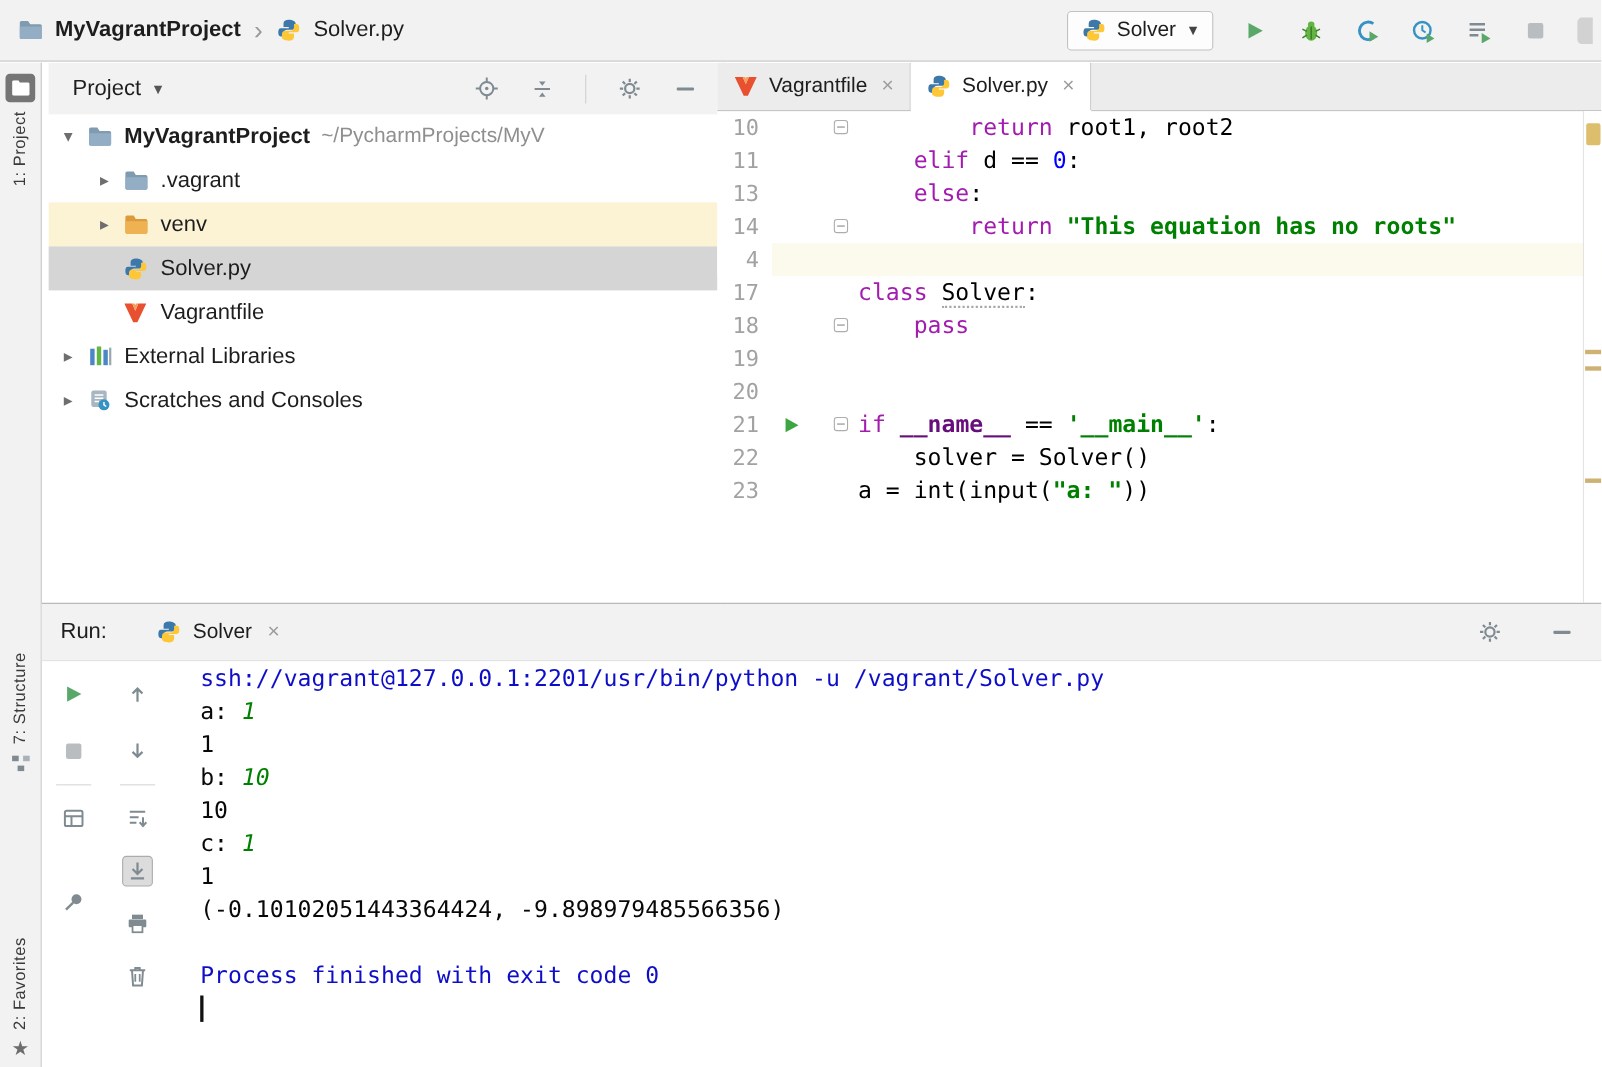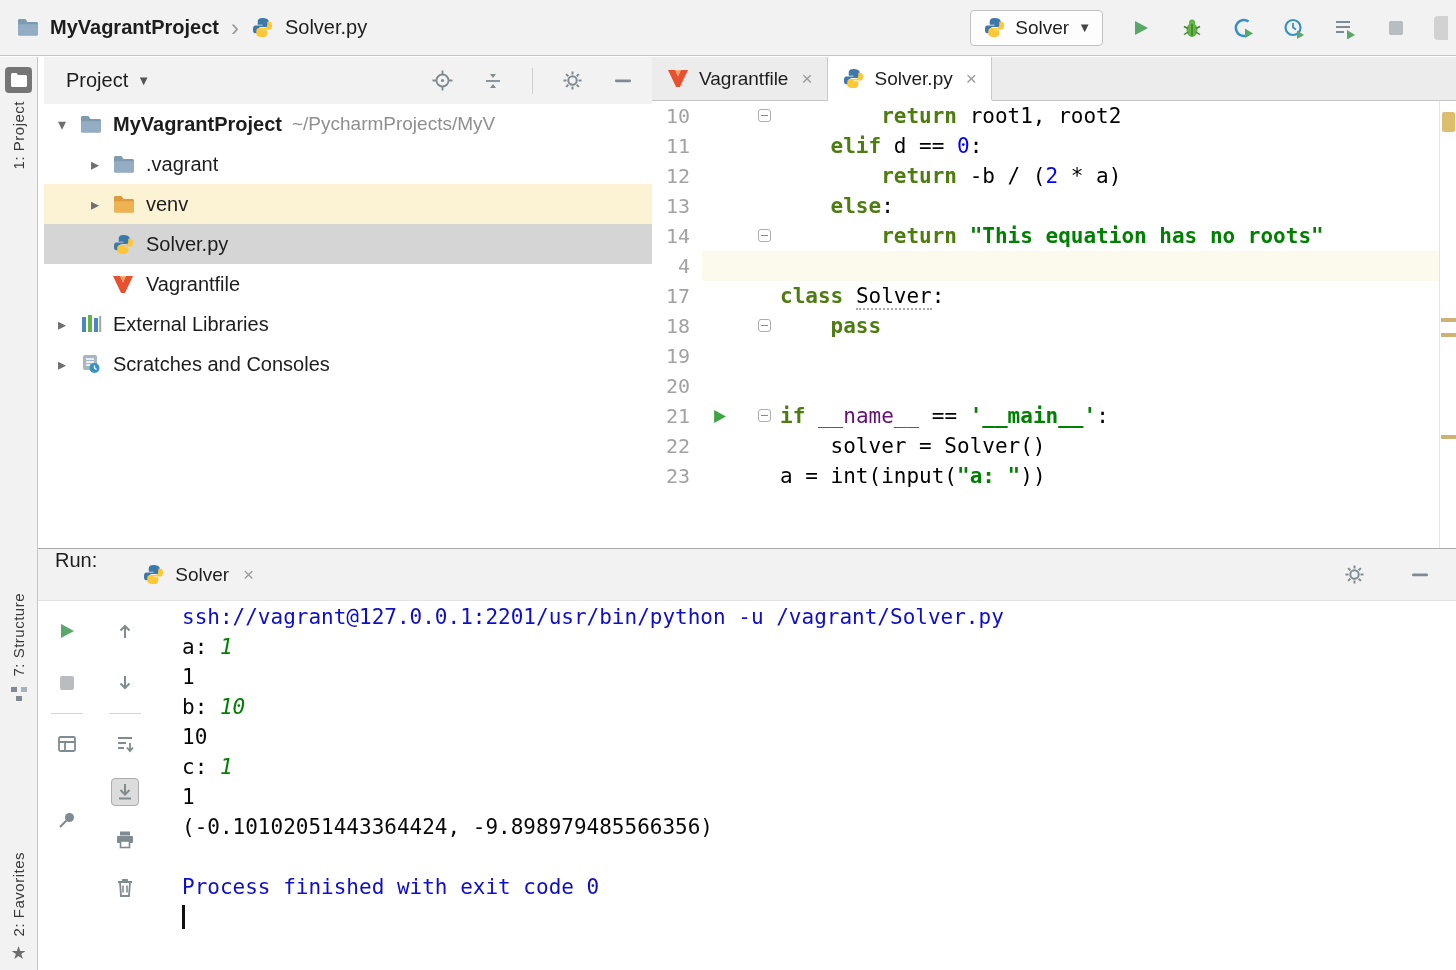--- a/index.html
+++ b/index.html
@@ -58,32 +58,32 @@
 .tab-close{color:#9C9C9C;font-size:19px;margin-left:4px}
 .codewrap{position:relative;height:415px;overflow:hidden}
 .cline{height:30px;display:flex;align-items:center;white-space:pre;
   font-family:"DejaVu Sans Mono",monospace;font-size:21px;color:#000}
 .cline .ln{width:38px;text-align:right;color:#A2A2A2;font-size:20px;flex:none}
 .cline .gut{width:90px;position:relative;height:100%;flex:none}
 .cline.caret{background:linear-gradient(to right,#fff 50px,#FCFAED 50px)}
 .runmark{position:absolute;left:22px;top:8px;line-height:0}
 .fold{position:absolute;left:68px;top:8px;width:13px;height:13px;border:1px solid #ADADAD;border-radius:3px;background:#fff}
 .fold::after{content:"";position:absolute;left:2px;right:2px;top:5px;height:1px;background:#8a8a8a}
-.tk-k{color:#4d7c0f;font-weight:bold}
+.tk-k{color:#a21caf;font-weight:normal}
 .tk-n{color:#0000FF}
 .tk-s{color:#008000;font-weight:bold}
 .tk-cls{border-bottom:2px dotted #A8A8A8}
-.tk-d{color:#660E7A;font-weight:normal}
+.tk-d{color:#660E7A;font-weight:bold}
 .estripe{position:absolute;right:0;top:44px;bottom:0;width:17px;background:#fff;border-left:1px solid #E4E4E4}
 .fstatus{position:absolute;top:11px;left:2px;width:13px;height:20px;background:#DDBE6C;border-radius:2px}
 .emark{position:absolute;left:1px;width:15px;height:4px;background:#CDB274}
 
 
 .run{position:absolute;left:38px;top:548px;width:1418px;height:422px;background:#fff;border-top:1px solid #ABABAB}
-.rheader{height:52px;background:#F2F2F2;border-bottom:1px solid #E3E3E3;display:flex;
+.rheader{height:52px;background:#F2F2F2;border-bottom:1px solid #E3E3E3;display:flex;align-items:center;
   padding:0 24px 0 17px;font-size:20px}
 .rtab{display:flex;align-items:center;gap:10px;margin-left:44px;font-size:19px}
 .rh-icons{margin-left:auto;display:flex;align-items:center;gap:42px}
 .rbody{display:flex;height:369px}
 .rtools{width:116px;display:flex;flex:none}
 .rcol{width:58px;display:flex;flex-direction:column;align-items:center;padding-top:16px;gap:20px}
 .rsep{width:32px;height:1px;background:#D6D6D6;margin:-4px 0}
 .rico{width:28px;height:28px;display:flex;align-items:center;justify-content:center}
 .rico.pressed{background:#DCDCDC;border:1px solid #ACACAC;border-radius:4px}
 .mt24{margin-top:4px}
@@ -324,21 +324,20 @@
               <path d="M11 21c3 0 5-1.2 5-3.5V14h-5v-1h7.5c2 0 2.5-2 2.5-4s-.5-4-2.5-4H16v3c0 2-1.5 3.5-3.5 3.5h-5c-1.7 0-3 1.3-3 3v3.5C4.5 19.8 8 21 11 21z" fill="#FDC737"></path>
             </svg>
           </span>
         <span>Solver.py</span>
         <span class="tab-close">×</span>
       </div>
     </div>
     <div class="codewrap" id="code-lines">
         <div class="cline"><span class="ln">10</span><span class="gut"><span class="fold"></span></span><span class="ctext"><span class="tk-p">        </span><span class="tk-k">return</span><span class="tk-p"> root1, root2</span></span></div>
         <div class="cline"><span class="ln">11</span><span class="gut"></span><span class="ctext"><span class="tk-p">    </span><span class="tk-k">elif</span><span class="tk-p"> d == </span><span class="tk-n">0</span><span class="tk-p">:</span></span></div>
-        <div class="cline"><span class="ln">12</span><span class="gut"></span><span class="ctext"><span class="tk-p">        </span><span class="tk-k">return</span><span class="tk-p"> -b / (</span><span class="tk-n">2</span><span class="tk-p"> * a)</span></span></div>
         <div class="cline"><span class="ln">13</span><span class="gut"></span><span class="ctext"><span class="tk-p">    </span><span class="tk-k">else</span><span class="tk-p">:</span></span></div>
         <div class="cline"><span class="ln">14</span><span class="gut"><span class="fold"></span></span><span class="ctext"><span class="tk-p">        </span><span class="tk-k">return</span><span class="tk-p"> </span><span class="tk-s">"This equation has no roots"</span></span></div>
         <div class="cline caret"><span class="ln">4</span><span class="gut"></span><span class="ctext"></span></div>
         <div class="cline"><span class="ln">17</span><span class="gut"></span><span class="ctext"><span class="tk-k">class</span><span class="tk-p"> </span><span class="tk-cls">Solver</span><span class="tk-p">:</span></span></div>
         <div class="cline"><span class="ln">18</span><span class="gut"><span class="fold"></span></span><span class="ctext"><span class="tk-p">    </span><span class="tk-k">pass</span></span></div>
         <div class="cline"><span class="ln">19</span><span class="gut"></span><span class="ctext"></span></div>
         <div class="cline"><span class="ln">20</span><span class="gut"></span><span class="ctext"></span></div>
         <div class="cline"><span class="ln">21</span><span class="gut"><span class="runmark"><svg width="15" height="15" viewBox="0 0 14 14">
                 <path d="M2 1l11 6-11 6z" fill="#3DA541"></path>
               </svg></span><span class="fold"></span></span><span class="ctext"><span class="tk-k">if</span><span class="tk-p"> </span><span class="tk-d">__name__</span><span class="tk-p"> == </span><span class="tk-s">'__main__'</span><span class="tk-p">:</span></span></div>

